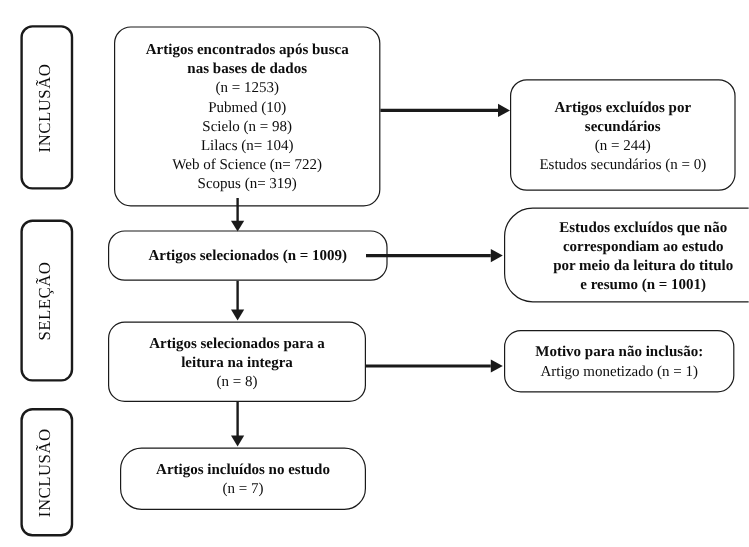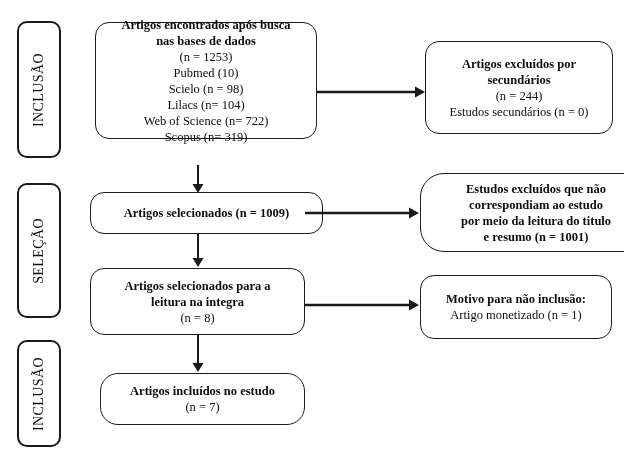--- a/index.html
+++ b/index.html
@@ -75,32 +75,32 @@
   </div>
 
   <div class="stage-box" style="left:17px; top:183px; width:44px; height:135px;">
     <span class="stage-label">SELEÇÃO</span>
   </div>
 
   <div class="stage-box" style="left:17px; top:340px; width:44px; height:107px;">
     <span class="stage-label">INCLUSÃO</span>
   </div>
 
-  <div class="node" style="left:95px; top:22px; width:222px; height:117px;">
+  <div class="node" style="left:95px; top:22px; width:222px; height:150px;">
     <span class="ln b">Artigos encontrados após busca</span>
     <span class="ln b">nas bases de dados</span>
     <span class="ln">(n = 1253)</span>
     <span class="ln">Pubmed (10)</span>
     <span class="ln">Scielo (n = 98)</span>
     <span class="ln">Lilacs (n= 104)</span>
     <span class="ln">Web of Science (n= 722)</span>
     <span class="ln">Scopus (n= 319)</span>
   </div>
 
-  <div class="node" style="left:425px; top:41px; width:188px; height:93px;">
+  <div class="node" style="left:425px; top:66px; width:188px; height:93px;">
     <span class="ln b">Artigos excluídos por</span>
     <span class="ln b">secundários</span>
     <span class="ln">(n = 244)</span>
     <span class="ln">Estudos secundários (n = 0)</span>
   </div>
 
   <div class="node" style="left:90px; top:192px; width:233px; height:42px;">
     <span class="ln b">Artigos selecionados (n = 1009)</span>
   </div>
 
@@ -110,21 +110,21 @@
     <span class="ln b">por meio da leitura do titulo</span>
     <span class="ln b">e resumo (n = 1001)</span>
   </div>
 
   <div class="node" style="left:90px; top:268px; width:215px; height:67px;font-family:Liberation Serif, serif;">
     <span class="ln b">Artigos selecionados para a</span>
     <span class="ln b">leitura na integra</span>
     <span class="ln">(n = 8)</span>
   </div>
 
-  <div class="node" style="left:420px; top:275px; width:192px; height:64px;">
+  <div class="node" style="left:420px; top:275px; width:192px; height:52px;">
     <span class="ln b">Motivo para não inclusão:</span>
     <span class="ln">Artigo monetizado (n = 1)</span>
   </div>
 
   <div class="node" style="left:100px; top:373px; width:205px; height:52px;border-radius:18px;">
     <span class="ln b">Artigos incluídos no estudo</span>
     <span class="ln">(n = 7)</span>
   </div>
 
   <div class="conn" style="left:317px; top:84px; width:110px; height:16px;">

